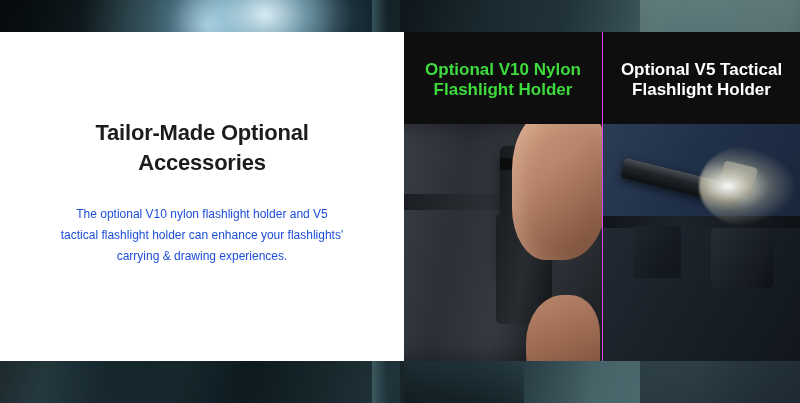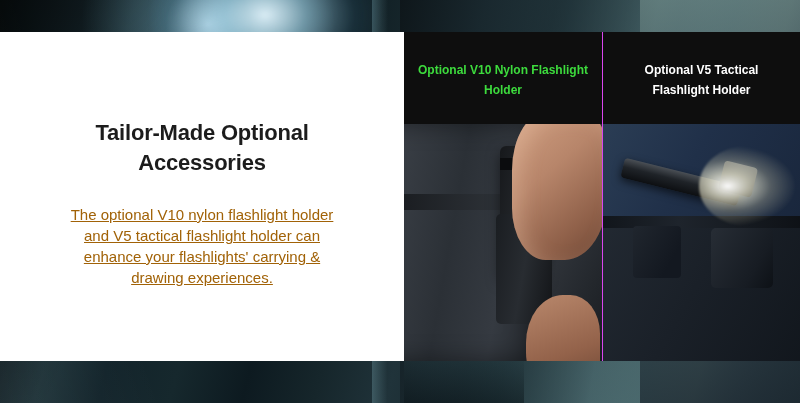--- a/index.html
+++ b/index.html
@@ -114,26 +114,25 @@
   .headline {
     font-size: 22px;
     line-height: 30px;
     font-weight: bold;
     color: #1c1c1c;
     letter-spacing: -0.2px;
     margin: 0 0 26px 0;
     padding: 0 18px;
   }
   .subcopy {
-    font-size: 15px;
+    font-size: 12px;
     line-height: 21px;
-    color: #a16207;
+    color: #1d4ed8;
     margin: 0;
     padding: 0 4px;
-    text-decoration: underline;
   }
 
   
   .photo-col {
     width: 396px;
     height: 329px;
     background: #0e0e0e;
     display: flex;
     position: relative;
   }
@@ -146,21 +145,21 @@
   .photo-cell.divider-left { border-left: 1px solid #d946ef; box-sizing: border-box; }
 
   .caption {
     position: absolute;
     left: 0; top: 0;
     width: 100%;
     height: 92px;
     box-sizing: border-box;
     padding: 28px 12px 0 12px;
     text-align: center;
-    font-size: 12px;
+    font-size: 17px;
     line-height: 20px;
     font-weight: bold;
     background: #0e0e0e;
     z-index: 3;
   }
   .caption.green { color: #3ddb3d; }
   .caption.white { color: #ffffff; }
 
   .shot {
     position: absolute;

